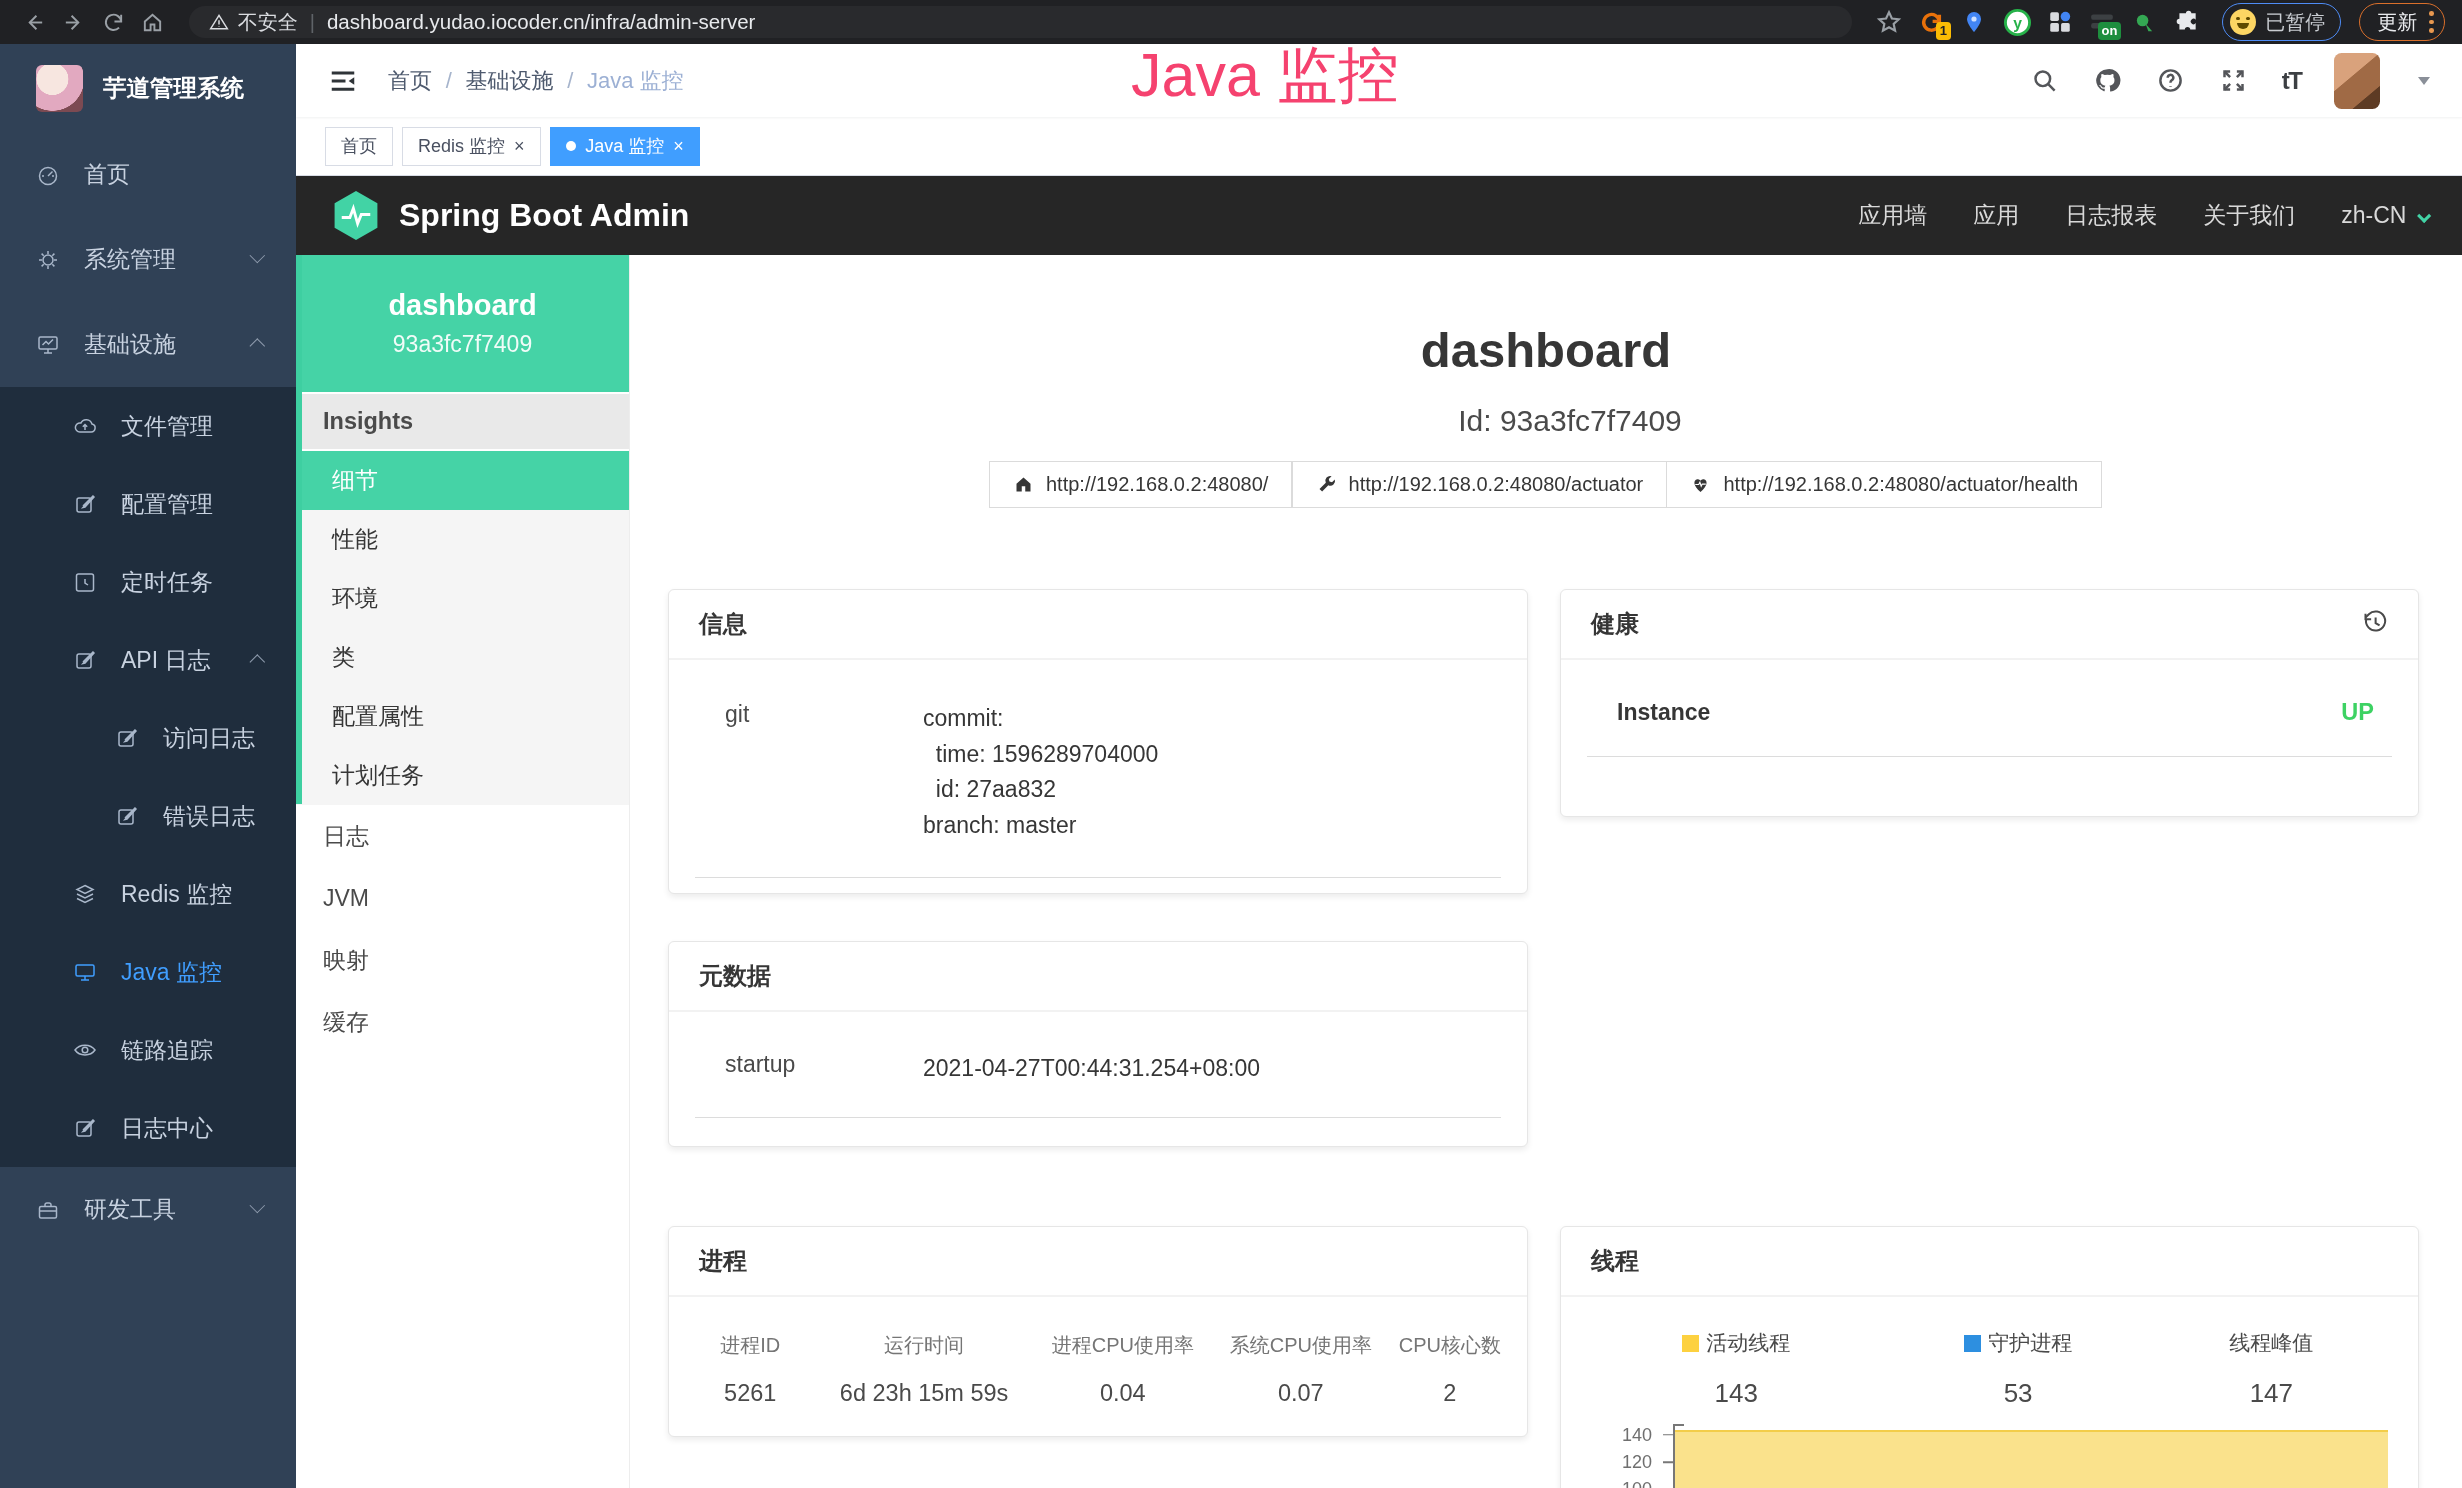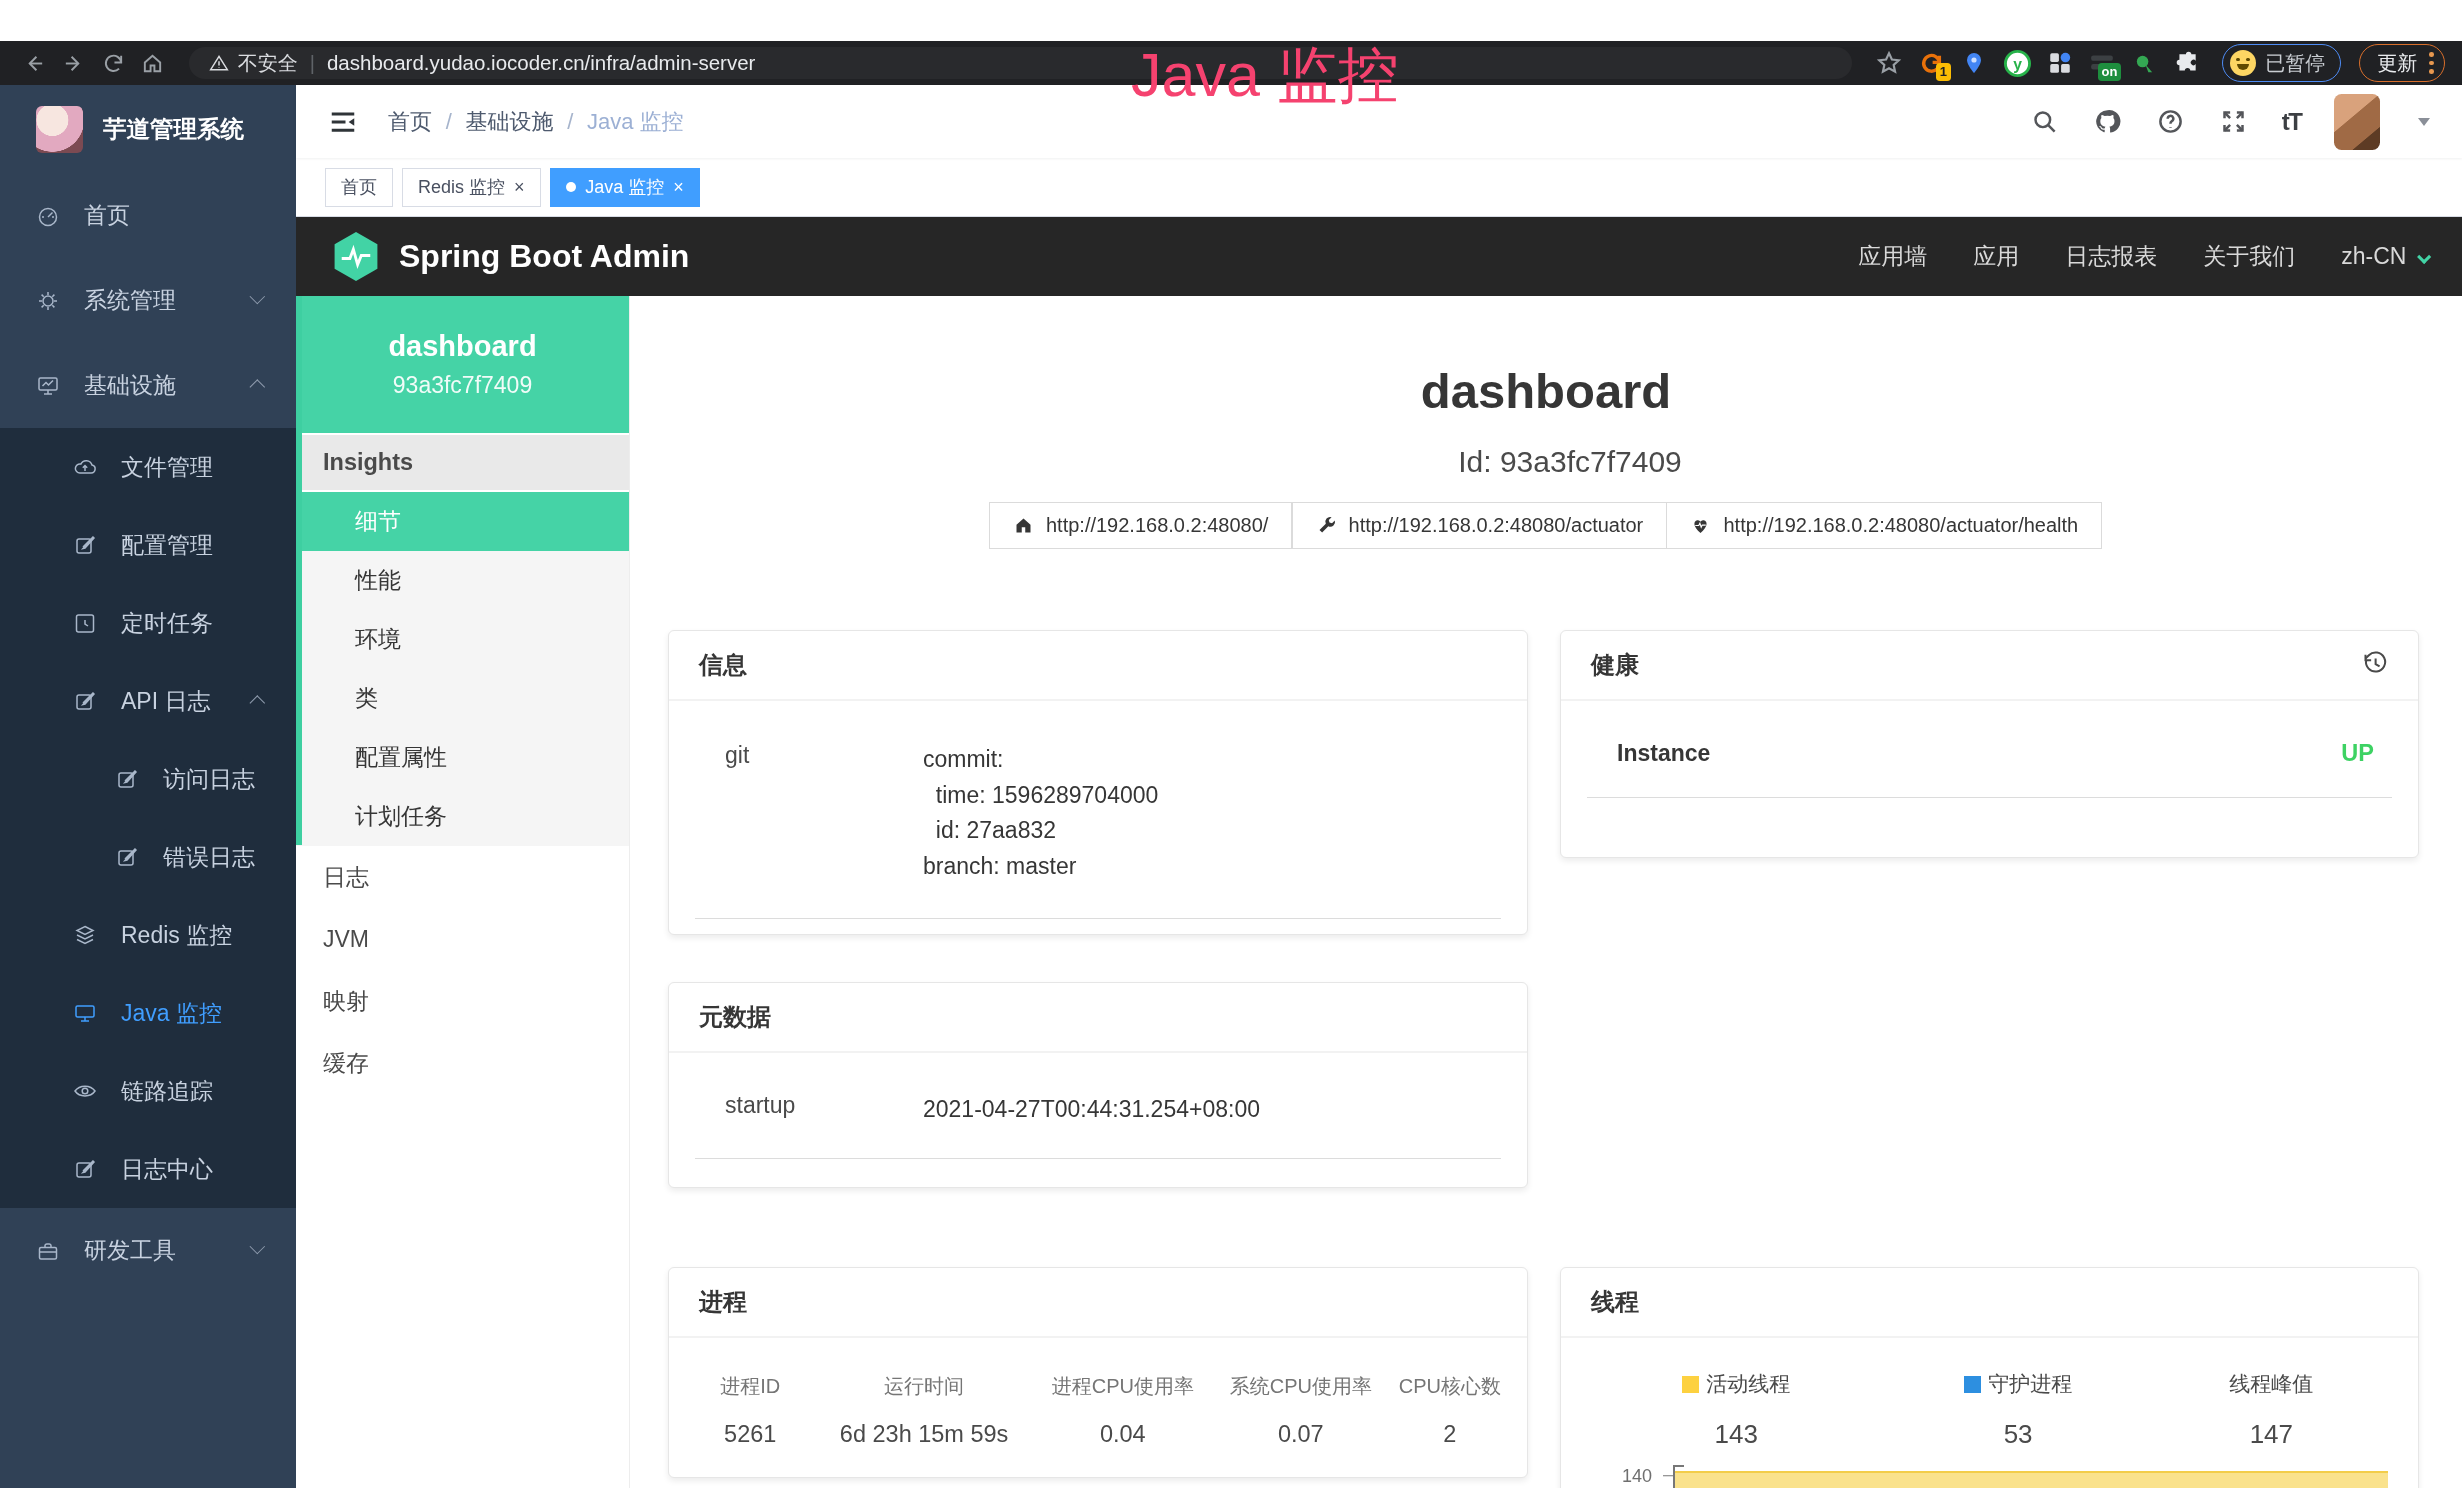--- a/index.html
+++ b/index.html
@@ -1,20 +1,20 @@
 <!DOCTYPE html>
 <html style="font-size:12px"><head>
 <meta charset="utf-8">
 <style>
   * { box-sizing: border-box; margin: 0; padding: 0; }
   html,body { width:2462px; height:1489px; overflow:hidden; }
   body { font-family:"Liberation Sans","DejaVu Sans",sans-serif; background:#fff; position:relative; }
 
   
-  .browser-bar { height:44px; background:#202124; display:flex; align-items:center; padding:0 16.7px; gap:4.6px;margin-top:41px; }
+  .browser-bar { height:44px; background:#202124; display:flex; align-items:center; padding:0 16.7px; gap:4.6px; }
   .bnav { width:35px; height:35px; display:flex; align-items:center; justify-content:center; border-radius:50%; flex:0 0 auto; cursor:pointer;}
   .bnav svg { width:23px; height:23px; stroke:#9aa0a6; fill:none; stroke-width:2; }
   .url-pill { flex:1; height:32px; background:#292a2d; border-radius:16px; display:flex; align-items:center; padding:0 20px; margin:0 13.7px; min-width:0; }
   .url-pill svg { width:20px; height:20px; stroke:#dadce0; fill:none; stroke-width:1.8; flex:0 0 auto;}
   .sec-label { color:#dadce0; font-size:20px; margin-left:9px; white-space:nowrap;}
   .url-sep { color:#5f6368; font-size:20px; margin:0 12px; }
   .url-text { color:#e8eaed; font-size:20.5px; white-space:nowrap; overflow:hidden; }
   .ext { width:38px; height:38px; display:flex; align-items:center; justify-content:center; position:relative; flex:0 0 auto; cursor:pointer;}
   .badge { position:absolute; bottom:1.5px; right:0; font-size:13px; line-height:1; padding:2.3px 3.8px; border-radius:3.8px; font-weight:bold; }
   .badge-count { background:#fbbc04; color:#202124; }
@@ -82,21 +82,21 @@
   .chev-green { display:inline-block; width:10px; height:10px; border-right:3px solid #42d3a5; border-bottom:3px solid #42d3a5; transform:rotate(45deg) translateY(-3px); margin-left:10.6px; }
 
   .sba-body { flex:1; display:flex; min-height:0; overflow:hidden; }
   .sba-sidebar { width:334px; flex:0 0 auto; border-right:0.8px solid #ededed; position:relative; background:#fff; }
   .green-strip { position:absolute; left:0; top:0; width:6px; height:549px; background:#3ecfa1; z-index:2; }
   .sba-app-header { height:137px; background:#45d3a6; color:#fff; display:flex; flex-direction:column; align-items:center; justify-content:center; gap:9px; cursor:pointer;}
   .sba-app-name { font-size:29px; font-weight:bold; }
   .sba-app-id { font-size:23px; color:rgba(255,255,255,.92); }
   .sba-label { height:59px; background:#e9e9e9; border-top:2.3px solid #fff; border-bottom:2.3px solid #fff; display:flex; align-items:center; padding-left:27px; font-size:23.5px; font-weight:bold; color:#4a4a4a; }
   .sba-item { height:59px; display:flex; align-items:center; font-size:23px; color:#363636; cursor:pointer; }
-  .sba-item.insight { padding-left:59px; background:#f5f5f5; }
+  .sba-item.insight { padding-left:36px; background:#f5f5f5; }
   .sba-item.insight.active { background:#45d3a6; color:#fff; }
   .sba-item.root { height:62px; padding-left:27px; background:#fff; color:#4a4a4a;}
 
   .sba-main { flex:1; position:relative; overflow:hidden; background:#fff; min-width:0;}
   .sba-title { position:absolute; top:67px; left:0; width:100%; text-align:center; font-size:49px; font-weight:600; color:#363636; }
   .sba-subtitle { position:absolute; top:149px; left:0; width:100%; text-align:center; font-size:30px; color:#4a4a4a;margin-left:24px; }
   .links-row { position:absolute; top:206px; left:0; width:100%; display:flex; justify-content:center; }
   .link-btn { height:47px; border:0.8px solid #dbdbdb; background:#fff; display:flex; align-items:center; gap:12px; padding:0 23px; font-size:20px; color:#363636; margin-left:-0.8px; cursor:pointer; white-space:nowrap;}
   .link-btn svg { width:21px; height:21px; flex:0 0 auto; }
 

